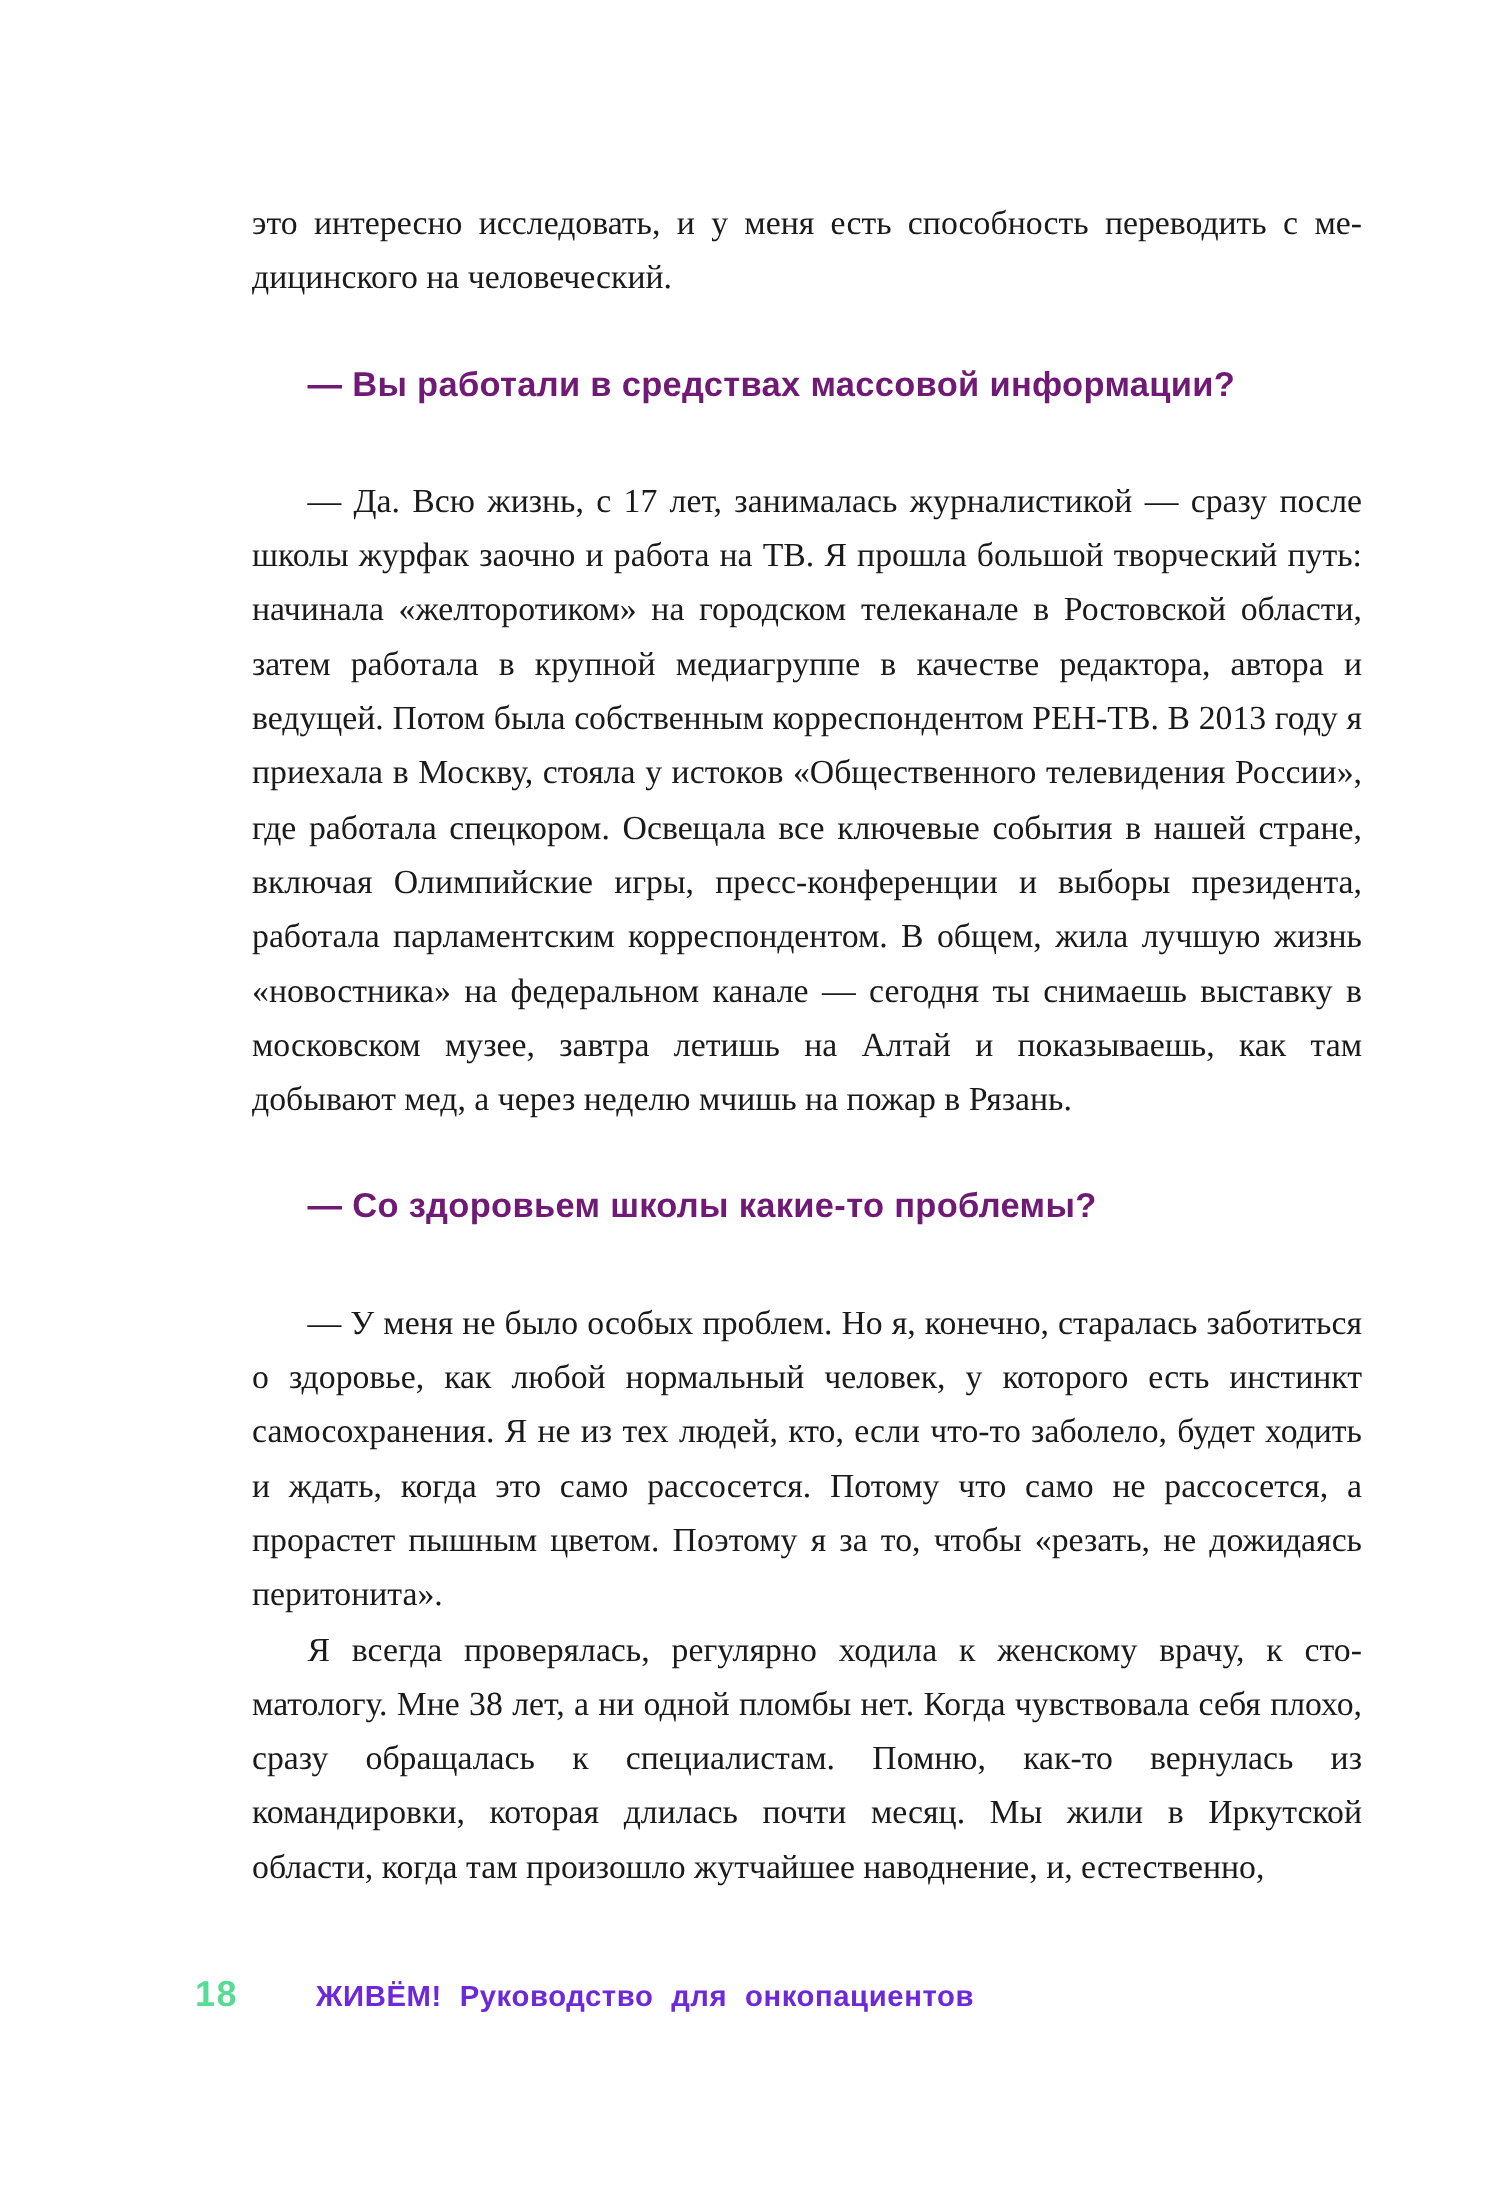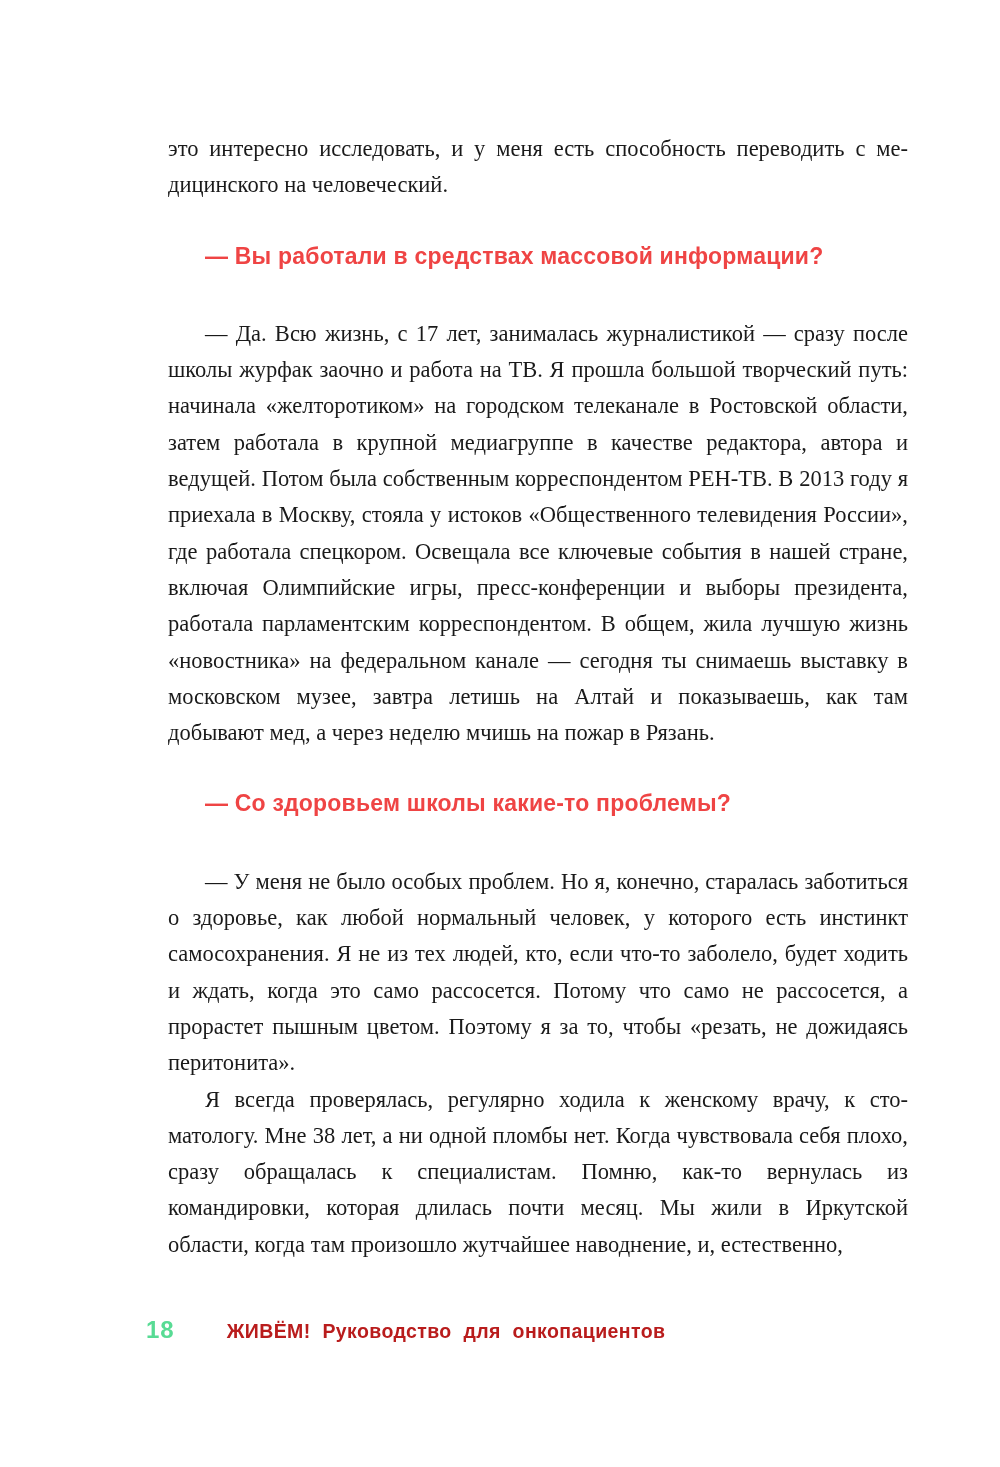--- a/index.html
+++ b/index.html
@@ -32,44 +32,44 @@
     margin: 0;
   }
   .content p.indent {
     text-indent: 37px;
   }
   .question {
     font-family: "Liberation Sans", "DejaVu Sans", sans-serif;
     font-weight: bold;
     font-size: 23px;
     line-height: 36.3px;
-    color: #ef4444;
+    color: #701a75;
     margin: 34px 0 42px 0;
     padding-left: 37px;
     text-align: left;
     letter-spacing: 0.2px;
   }
   .footer {
     position: absolute;
-    left: 146px;
+    left: 130px;
     top: 1300px;
     display: flex;
     align-items: baseline;
     font-family: "Liberation Sans", "DejaVu Sans", sans-serif;
     font-weight: bold;
   }
   .page-number {
     font-size: 24px;
     color: #58db94;
     letter-spacing: 1px;
   }
   .book-title {
     margin-left: 52px;
     font-size: 19.5px;
-    color: #b91c1c;
+    color: #6d28d9;
     letter-spacing: 0.4px;
     word-spacing: 6px;
   }
 </style>
 </head>
 <body>
 
 <div class="page">
 
   <div class="content">

